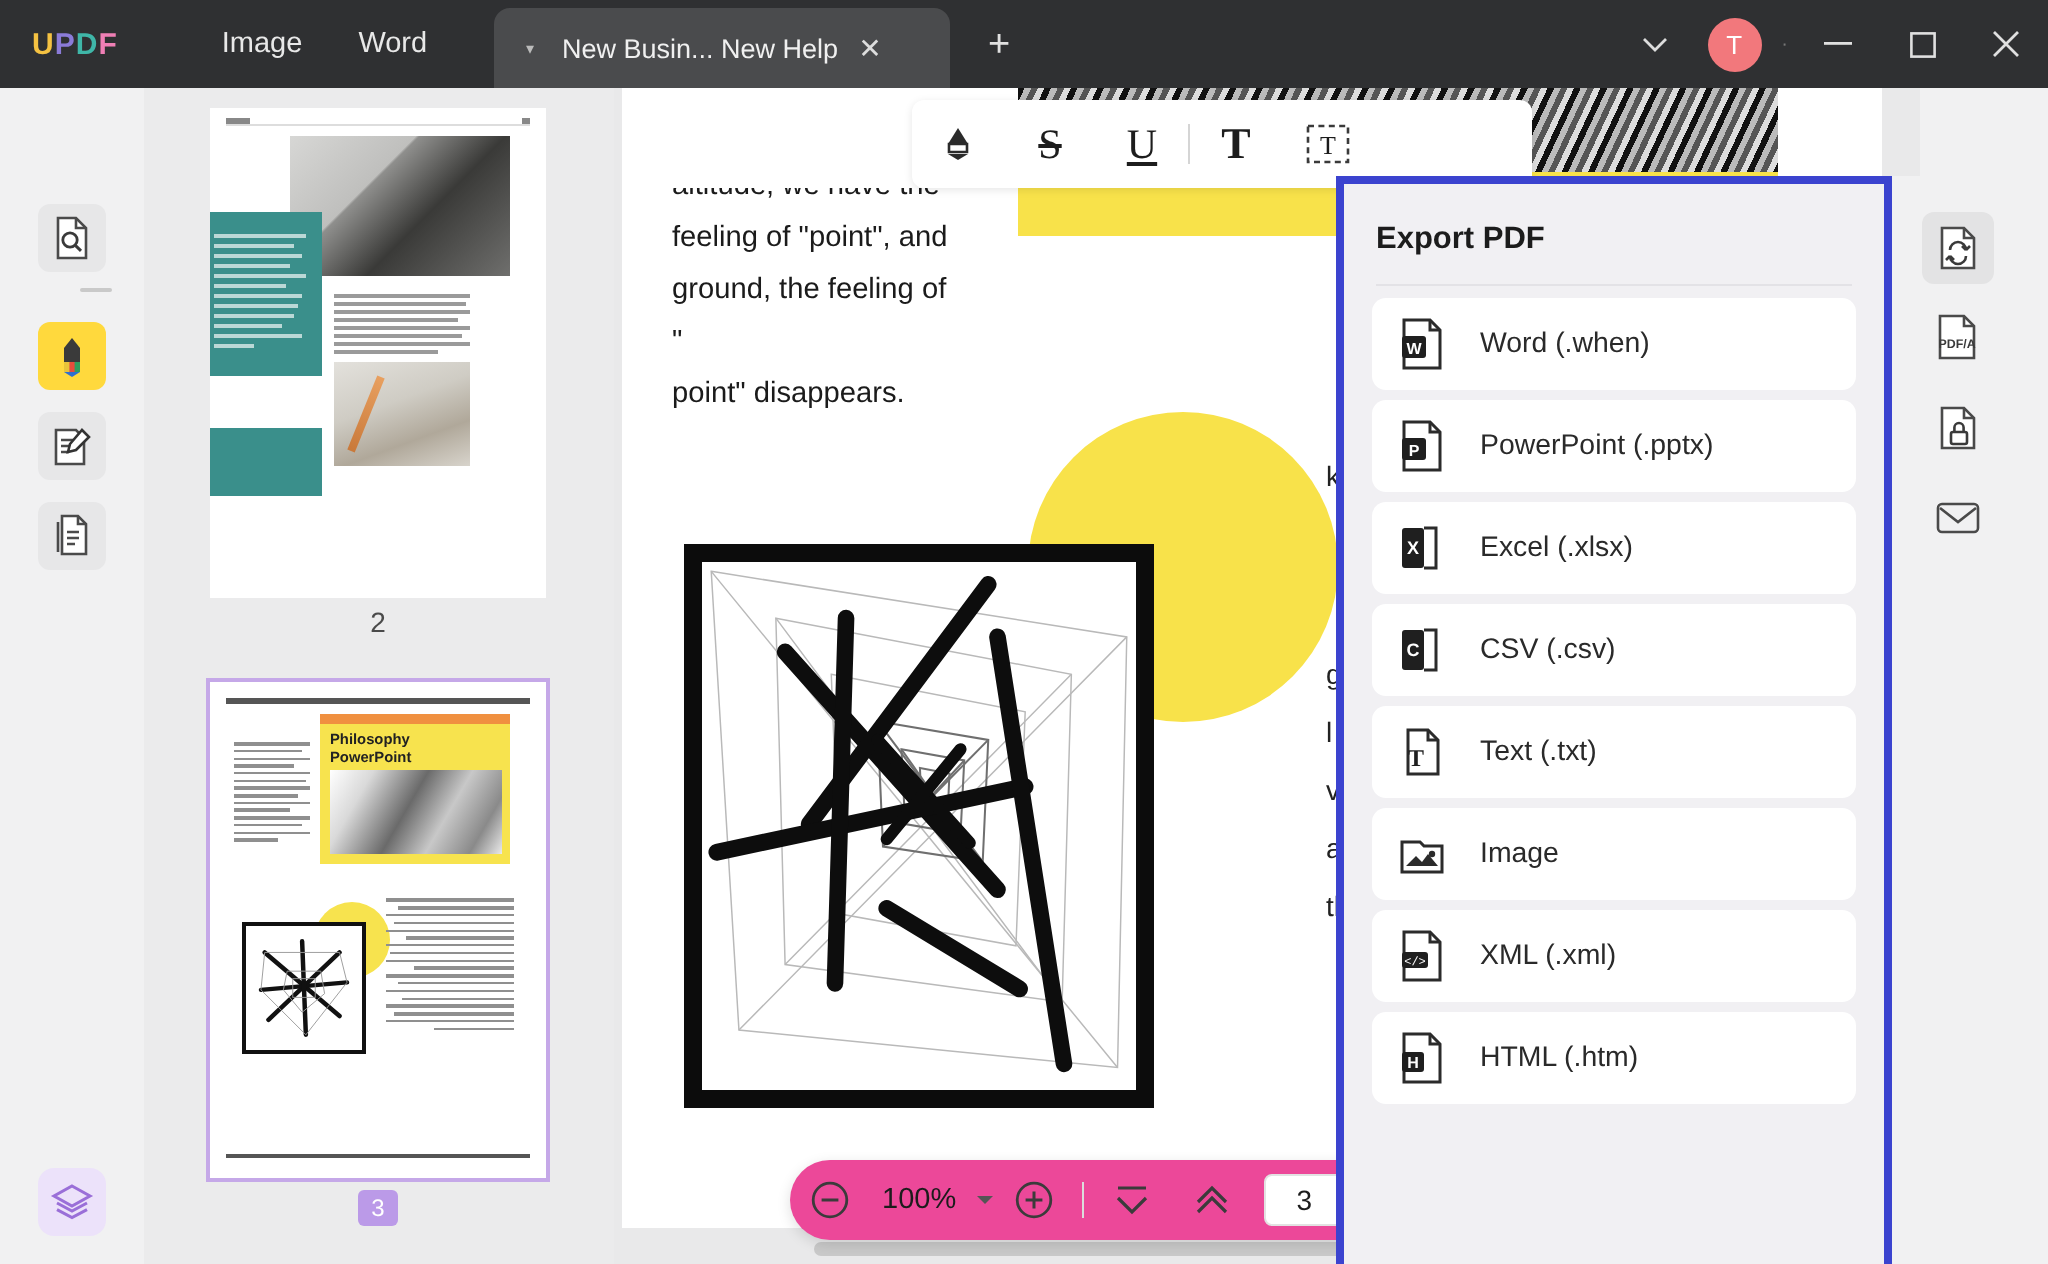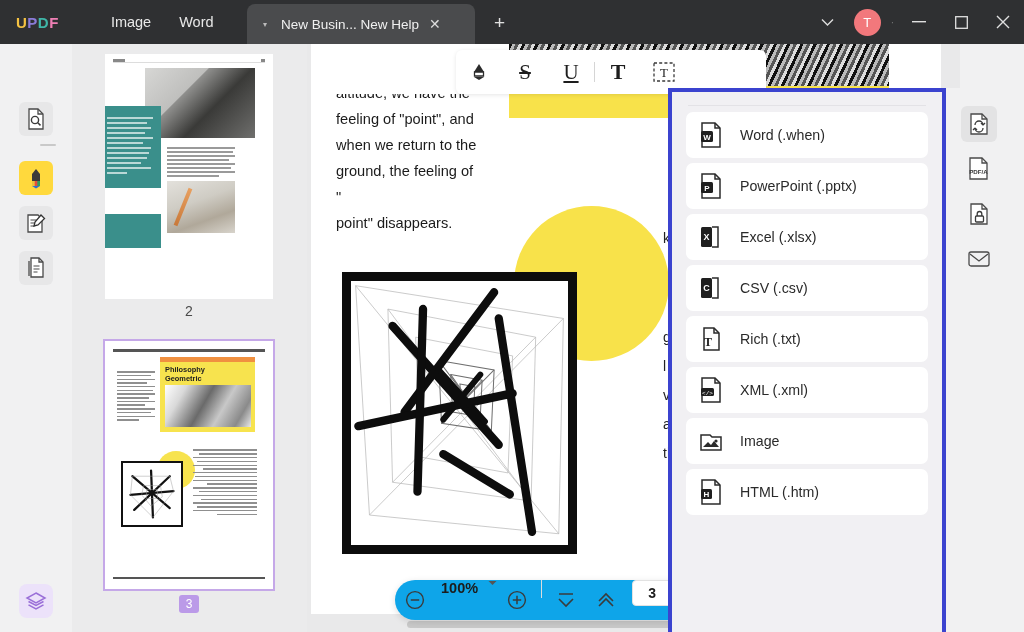--- a/index.html
+++ b/index.html
@@ -166,22 +166,22 @@
     position:absolute; left:31px; top:228px; width:235px; height:282px;
     background:#fff; border:9px solid #0c0c0c;
   }
   .art-svg { position:absolute; inset:0; width:100%; height:100%; }
   .doc-right-text { position:absolute; left:352px; top:180px; width:120px; }
   .doc-right-text p { font-size:14px; color:#222; line-height:29px; }
 
   
   .zoombar {
     position: absolute; left: 88px; bottom: 12px; width: 300px; height: 40px;
-    background: #0ea5e9; border-radius: 20px; display: flex; align-items: flex-start;
-    box-shadow: 0 2px 7px rgba(0,0,0,.13); z-index: 7; font-weight: bold;
+    background: #ec4899; border-radius: 20px; display: flex; align-items: center;
+    box-shadow: 0 2px 7px rgba(0,0,0,.13); z-index: 7;
   }
   .zb-btn { width: 40px; height:40px; display:flex; align-items:center; justify-content:center; color:#3b3b3b; }
   .zb-pct { font-size: 14.5px; color:#1c1c1c; margin: 0 2px 0 6px; }
   .zb-caret { font-size: 8px; color:#555; margin-left: 8px; }
   .zb-sep { width:1px; height:18px; background:#dcdcdc; margin:0 4px; }
   .zb-page {
     margin-left: 6px; width: 40px; height: 26px; background:#fff;
     border:1px solid #e2e2e2; border-radius:4px; font-size:14px; color:#1c1c1c;
     display:flex; align-items:center; justify-content:center;
   }
@@ -358,21 +358,21 @@
       </div>
 
       <div class="thumb-wrap" style="top:297px;">
         <div class="thumb sel" style="height:248px;">
           <div class="t3-rule" style="top:8px;"></div>
           <div class="t3-rule" style="bottom:10px;"></div>
           <div class="t3-yellow"></div>
           <div class="t3-orange"></div>
           <div class="t3-title">
             <div>Philosophy</div>
-            <div>Geometric</div>
+            <div>PowerPoint</div>
           </div>
           <div class="t3-photo"></div>
           <div class="t3-ltxt">
             <div class="ln" style="width:38px"></div>
               <div class="ln" style="width:34px"></div>
             <div class="ln" style="width:38px"></div>
               <div class="ln" style="width:30px"></div>
             <div class="ln" style="width:38px"></div>
               <div class="ln" style="width:36px"></div>
             <div class="ln" style="width:38px"></div>
@@ -429,21 +429,20 @@
       <div class="page">
 
         <div class="doc-strip-img"></div>
         <div class="doc-yellow-band"></div>
         <div class="doc-circle"></div>
 
         <div class="doc-clip-top"></div>
         <div class="doc-col-text">
           <p>altitude, we have the</p>
           <p>feeling of "point", and</p>
-          <p>when we return to the</p>
           <p>ground, the feeling of "</p>
           <p>point" disappears.</p>
         </div>
 
         <div class="doc-right-text">
           <p>kii</p>
           <p style="margin-top:70px">g</p>
           <p>l</p>
           <p>ve</p>
           <p>a l</p>
@@ -540,20 +539,21 @@
           <svg width="22" height="20" viewBox="0 0 22 20">
             <path d="M4 11 L11 4 L18 11" fill="none" stroke="#3b3b3b" stroke-width="1.6"></path>
             <path d="M4 16 L11 9 L18 16" fill="none" stroke="#3b3b3b" stroke-width="1.6"></path>
           </svg>
         </div>
         <div class="zb-page">3</div>
       </div>
     </div>
 
     <div class="export-panel">
+      <div class="ep-title">Export PDF</div>
       <div class="ep-divider"></div>
 
       <div class="ep-list">
 
         <div class="ep-item">
           <span class="ep-ico">
             <svg width="24" height="26" viewBox="0 0 24 26">
               <path d="M3 1 h13 l5 5 v19 h-18 z" fill="#fff" stroke="#2b2b2b" stroke-width="1.5"></path>
               <path d="M16 1 v5 h5" fill="none" stroke="#2b2b2b" stroke-width="1.5"></path>
               <rect x="2" y="9" width="12" height="11" rx="1.5" fill="#1f1f1f"></rect>
@@ -599,44 +599,44 @@
 
 
         <div class="ep-item">
           <span class="ep-ico">
             <svg width="24" height="26" viewBox="0 0 24 26">
               <path d="M5 2 h10 l5 5 v17 h-15 z" fill="#fff" stroke="#2b2b2b" stroke-width="1.5"></path>
               <path d="M15 2 v5 h5" fill="none" stroke="#2b2b2b" stroke-width="1.5"></path>
               <text x="9" y="20" font-size="12" font-family="Liberation Serif, serif" font-weight="bold" fill="#1f1f1f" text-anchor="middle">T</text>
             </svg>
           </span>
-          <span class="ep-label">Rich (.txt)</span>
+          <span class="ep-label">Text (.txt)</span>
+        </div>
+
+        <div class="ep-item">
+          <span class="ep-ico">
+            <svg width="26" height="24" viewBox="0 0 26 24">
+              <path d="M3 6 h9 l2 2 h9 v13 h-20 z" fill="#fff" stroke="#2b2b2b" stroke-width="1.5"></path>
+              <path d="M5 18 l5 -5 l3 3 l3 -4 l5 6 z" fill="#2b2b2b"></path>
+              <circle cx="18" cy="12" r="1.6" fill="#2b2b2b"></circle>
+            </svg>
+          </span>
+          <span class="ep-label">Image</span>
         </div>
 
         <div class="ep-item">
           <span class="ep-ico">
             <svg width="24" height="26" viewBox="0 0 24 26">
               <path d="M3 1 h13 l5 5 v19 h-18 z" fill="#fff" stroke="#2b2b2b" stroke-width="1.5"></path>
               <path d="M16 1 v5 h5" fill="none" stroke="#2b2b2b" stroke-width="1.5"></path>
               <rect x="2" y="11" width="13" height="8" rx="1.5" fill="#1f1f1f"></rect>
               <text x="8.5" y="17.5" font-size="6" font-family="Liberation Mono, monospace" fill="#fff" text-anchor="middle">&lt;/&gt;</text>
             </svg>
           </span>
           <span class="ep-label">XML (.xml)</span>
-        </div>
-
-        <div class="ep-item">
-          <span class="ep-ico">
-            <svg width="26" height="24" viewBox="0 0 26 24">
-              <path d="M3 6 h9 l2 2 h9 v13 h-20 z" fill="#fff" stroke="#2b2b2b" stroke-width="1.5"></path>
-              <path d="M5 18 l5 -5 l3 3 l3 -4 l5 6 z" fill="#2b2b2b"></path>
-              <circle cx="18" cy="12" r="1.6" fill="#2b2b2b"></circle>
-            </svg>
-          </span>
-          <span class="ep-label">Image</span>
         </div>
 
         <div class="ep-item">
           <span class="ep-ico">
             <svg width="24" height="26" viewBox="0 0 24 26">
               <path d="M3 1 h13 l5 5 v19 h-18 z" fill="#fff" stroke="#2b2b2b" stroke-width="1.5"></path>
               <path d="M16 1 v5 h5" fill="none" stroke="#2b2b2b" stroke-width="1.5"></path>
               <rect x="2" y="10" width="11" height="10" rx="1.5" fill="#1f1f1f"></rect>
               <text x="7.5" y="18" font-size="8" font-family="Liberation Sans, sans-serif" font-weight="bold" fill="#fff" text-anchor="middle">H</text>
             </svg>

